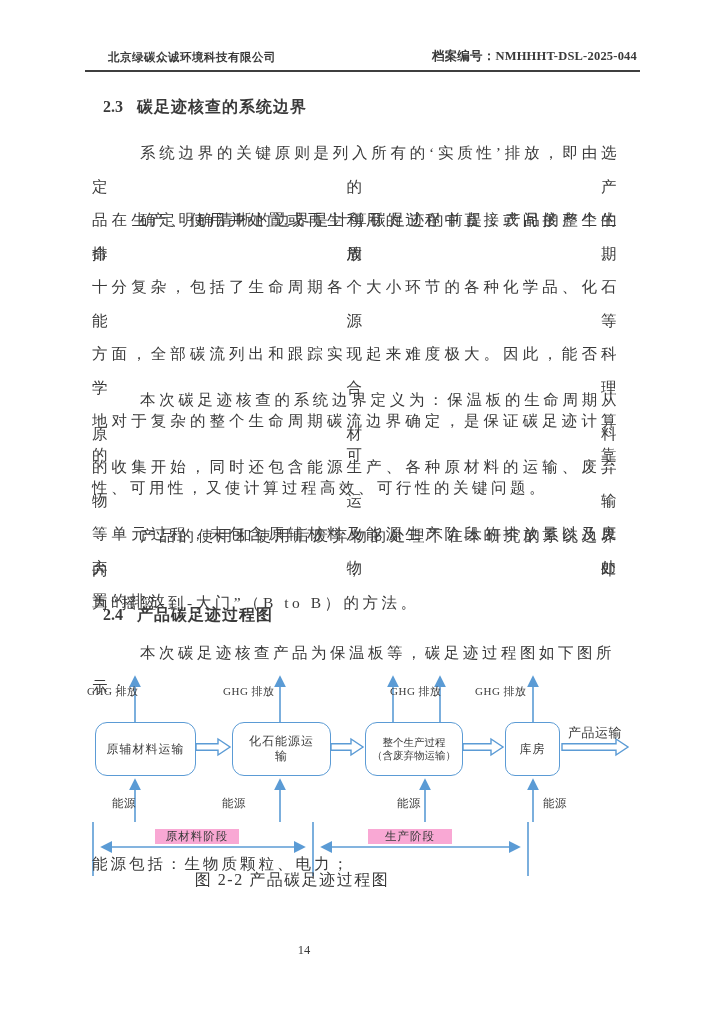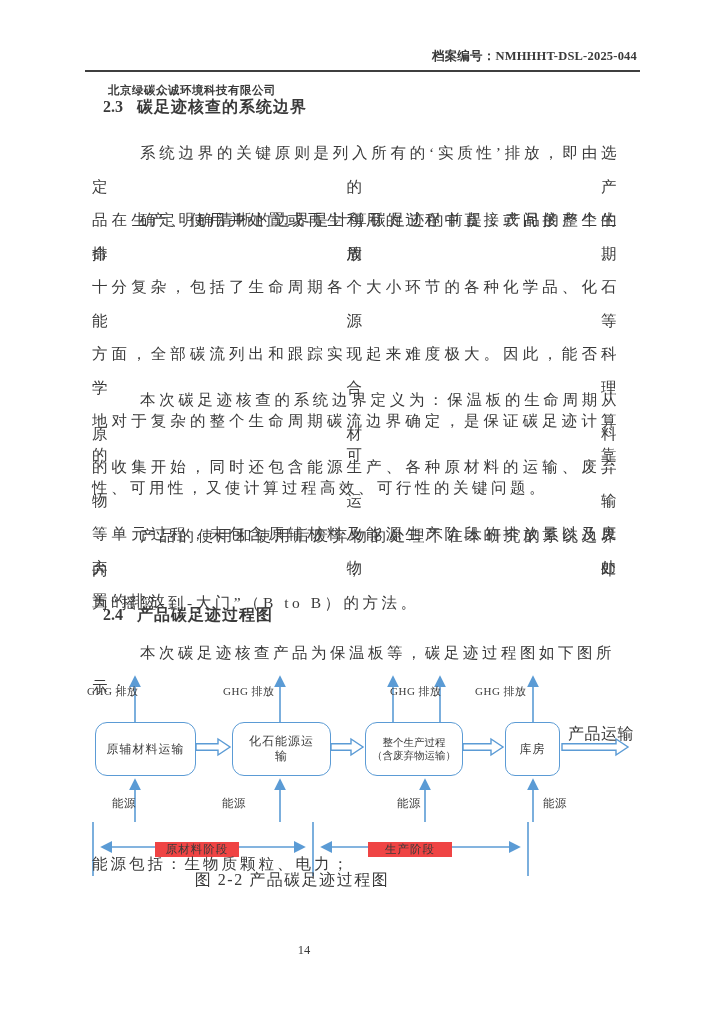--- a/index.html
+++ b/index.html
@@ -1,40 +1,40 @@
 <!DOCTYPE html>
 <html><head>
 <meta charset="utf-8">
 <style>
   html,body{margin:0;padding:0;background:#ffffff;}
   .page{
     position:relative;width:724px;height:1024px;background:#ffffff;overflow:hidden;
     font-family:"Liberation Serif","DejaVu Serif",serif;color:#3a3a3a;
   }
   
-  .hdr-company{position:absolute;left:108px;top:50px;font-size:11.5px;font-weight:700;letter-spacing:0.5px;margin-top:33px;}
+  .hdr-company{position:absolute;left:108px;top:50px;font-size:11.5px;font-weight:700;letter-spacing:0.5px;}
   .hdr-doc{position:absolute;right:87px;top:48px;font-size:12.5px;font-weight:700;letter-spacing:0.2px;}
   .hdr-rule{position:absolute;left:85px;top:70px;width:555px;height:2px;background:#3f3f3f;}
   
   .h2{position:absolute;left:103px;font-size:16px;font-weight:700;letter-spacing:1px;line-height:1.1;}
   .h2 .num{margin-right:14px;letter-spacing:0;margin-top:15px;}
   
   .para{position:absolute;left:92px;width:528px;font-size:15.5px;line-height:33.5px;letter-spacing:3.5px;}
   .jl{text-align:justify;text-align-last:justify;}
   .ll{text-align:left;text-align-last:left;}
   .ind{text-indent:48px;}
   
   .diagram{position:absolute;left:80px;top:668px;width:560px;height:220px;
     font-family:"Liberation Serif","DejaVu Serif",serif;}
   .diagram svg{position:absolute;left:0;top:0;}
   .dbox{position:absolute;top:54px;height:54px;border:1.5px solid #5b9bd5;border-radius:12px;
     background:#fff;box-sizing:border-box;display:flex;flex-direction:column;align-items:center;justify-content:center;
     font-size:12px;color:#3a3a3a;letter-spacing:1px;line-height:1.25;text-align:center;}
   .dlab{position:absolute;font-size:11px;color:#3a3a3a;white-space:nowrap;letter-spacing:0.5px;}
-  .stage{position:absolute;top:174px;width:84px;text-align:center;font-size:11.5px;background:#ef4444;letter-spacing:1px;color:#3a3a3a;}
+  .stage{position:absolute;top:161px;width:84px;text-align:center;font-size:11.5px;background:#f9a8d4;letter-spacing:1px;color:#3a3a3a;}
   .caption{position:absolute;left:0;top:870px;width:584px;text-align:center;font-size:16px;letter-spacing:1.5px;}
   .note{position:absolute;left:92px;top:854px;font-size:15.5px;letter-spacing:3px;}
   .pageno{position:absolute;left:0;top:943px;width:608px;text-align:center;font-size:12.5px;}
 </style>
 </head>
 <body>
 
 <div class="page">
 
   <div class="hdr-company">北京绿碳众诚环境科技有限公司</div>
@@ -122,21 +122,21 @@
       <div>输</div>
     </div>
     <div class="dbox" style="left:285px;width:98px;font-size:10.5px;letter-spacing:0;">
       <div>整个生产过程</div>
       <div>（含废弃物运输）</div>
     </div>
     <div class="dbox" style="left:425px;width:55px;border-radius:10px;">
       <div>库房</div>
     </div>
 
-    <div class="dlab" style="left:488px;top:56px;font-size:16px;">产品运输</div>
+    <div class="dlab" style="left:488px;top:56px;font-size:13px;">产品运输</div>
 
     <div class="dlab" style="left:32px;top:128px;font-size:11.5px;">能源</div>
     <div class="dlab" style="left:142px;top:128px;font-size:11.5px;">能源</div>
     <div class="dlab" style="left:317px;top:128px;font-size:11.5px;">能源</div>
     <div class="dlab" style="left:463px;top:128px;font-size:11.5px;">能源</div>
 
     <div class="stage" style="left:75px;">原材料阶段</div>
     <div class="stage" style="left:288px;">生产阶段</div>
   </div>
 

